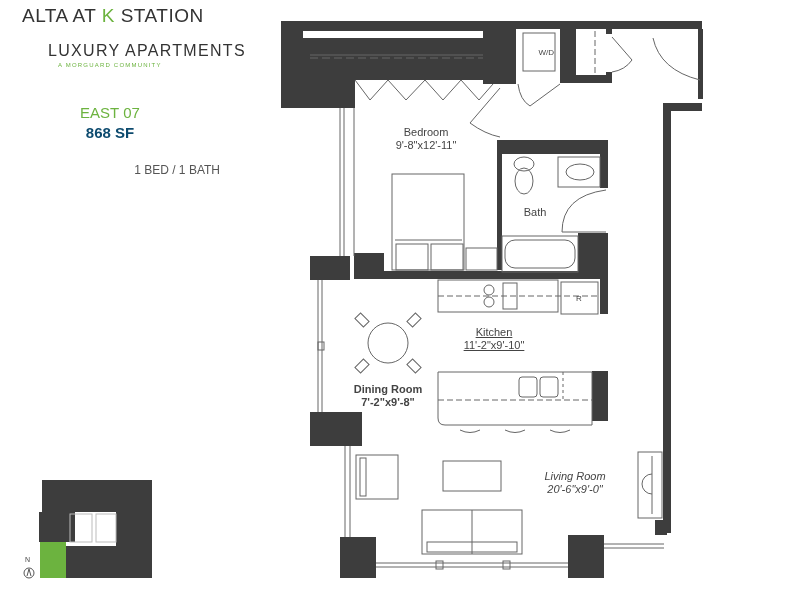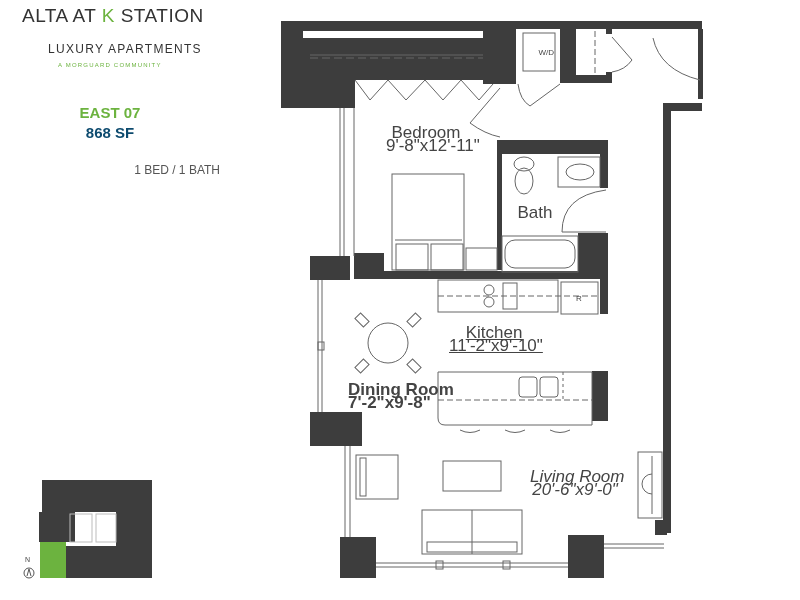--- a/index.html
+++ b/index.html
@@ -1,25 +1,25 @@
 <!DOCTYPE html>
 <html><head>
 <meta charset="utf-8">
 <style>
   html,body{margin:0;padding:0;}
   body{width:800px;height:600px;background:#ffffff;position:relative;overflow:hidden;font-family:"Liberation Sans",sans-serif;}
   .brand-title{position:absolute;left:22px;top:5px;font-size:19px;letter-spacing:0.5px;color:#333;white-space:nowrap;}
   .brand-title .k{color:#6cb33f;}
-  .brand-sub{position:absolute;left:48px;top:42px;font-size:12px;letter-spacing:1.3px;color:#333;white-space:nowrap;}
+  .brand-sub{position:absolute;left:48px;top:42px;font-size:16px;letter-spacing:1.3px;color:#333;white-space:nowrap;}
   .brand-tag{position:absolute;left:58px;top:62px;font-size:6px;letter-spacing:1.2px;color:#6cb33f;white-space:nowrap;}
-  .unit-name{position:absolute;left:0;width:220px;text-align:center;top:104px;font-size:15px;font-weight:bold;color:#6cb33f;}
+  .unit-name{position:absolute;left:0;width:220px;text-align:center;top:104px;font-size:15px;font-weight:normal;color:#6cb33f;}
   .unit-sf{position:absolute;left:0;width:220px;text-align:center;top:124px;font-size:15px;font-weight:bold;color:#0c4a6e;}
   .unit-beds{position:absolute;left:0;width:220px;text-align:right;top:163px;font-size:12px;color:#555;}
   .plan{position:absolute;left:0;top:0;}
-  .room-label{position:absolute;font-size:17px;color:#444;text-align:center;line-height:13px;white-space:nowrap;}
+  .room-label{position:absolute;font-size:11px;color:#444;text-align:center;line-height:13px;white-space:nowrap;}
   .keyplan{position:absolute;left:0;top:460px;}
 </style>
 </head>
 <body>
 
 <div class="brand-title"><span>ALTA AT </span><span class="k">K</span><span> STATION</span></div>
 <div class="brand-sub">LUXURY APARTMENTS</div>
 <div class="brand-tag">A MORGUARD COMMUNITY</div>
 
 <div class="unit-name">EAST 07</div>

